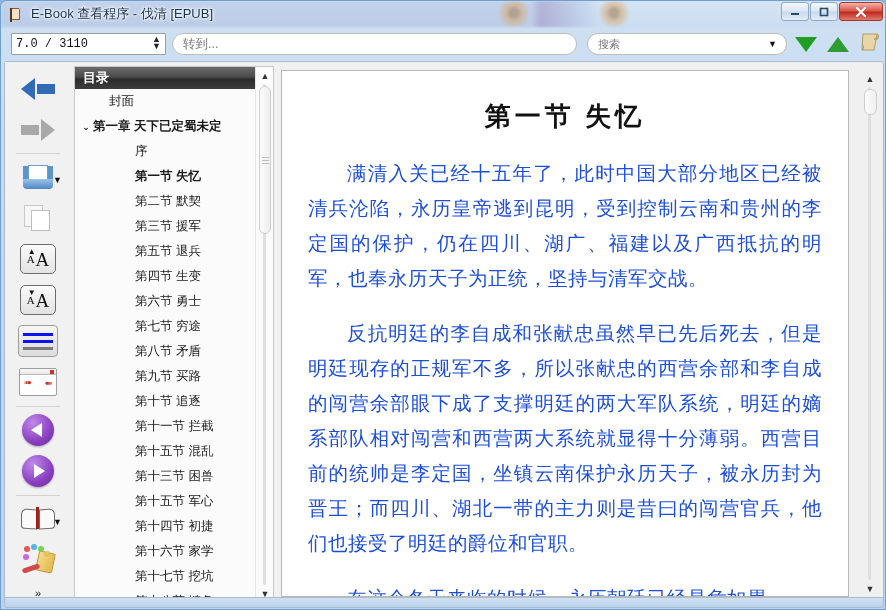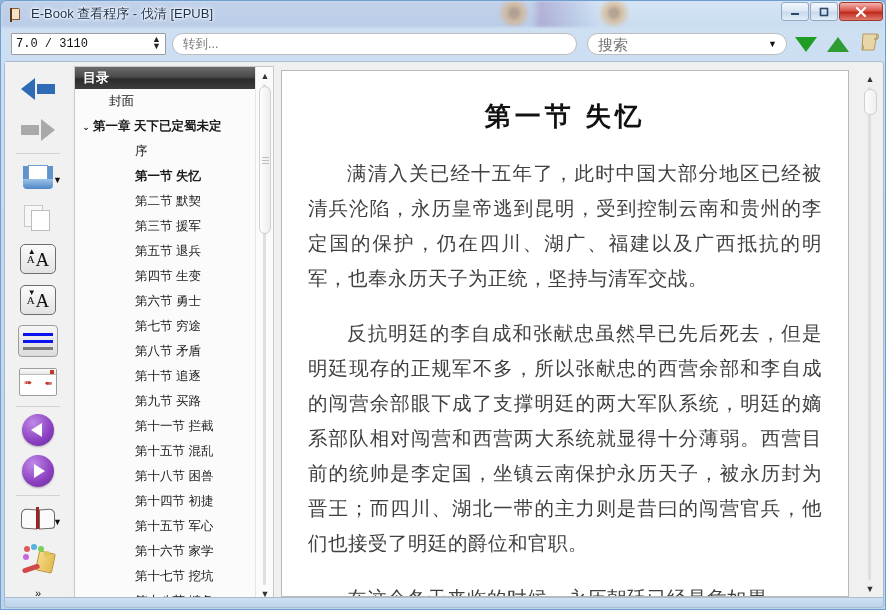--- a/index.html
+++ b/index.html
@@ -78,21 +78,21 @@
     width:405px; height:22px; border:1px solid #bdbdbd; border-radius:11px;
     background:#fff; font-size:12.5px; color:#9a9a9a; padding:0 10px; outline:0;
     font-family:"Liberation Sans",sans-serif;
   }
   .search-wrap {
     width:200px; height:22px; border:1px solid #bdbdbd; border-radius:11px;
     background:#fff; display:flex; align-items:center; position:relative; margin-left:4px;
   }
   .search-wrap input {
     border:0; outline:0; background:transparent; width:170px; height:18px;
-    margin-left:10px; font-size:15px; color:#6d28d9; font-family:"Liberation Sans",sans-serif;
+    margin-left:10px; font-size:11px; color:#6d28d9; font-family:"Liberation Sans",sans-serif;
   }
   .search-caret { position:absolute; right:9px; font-size:9px; color:#111; }
   .tri { width:0;height:0; }
   .tri-down { border-left:11px solid transparent;border-right:11px solid transparent;border-top:15px solid #1f9e23; }
   .tri-up   { border-left:11px solid transparent;border-right:11px solid transparent;border-bottom:15px solid #2f9b33; }
   .tb-btn { display:flex;align-items:center;justify-content:center;width:26px;height:26px; }
 
   
   #client {
     position:absolute; left:3px; top:60px; width:880px; height:545px;
@@ -202,21 +202,21 @@
     position:absolute; left:276px; top:8px; width:568px; height:527px;
     background:#fff; border:1px solid #b9b9b9; overflow:hidden;
   }
   #page-inner { padding: 16px 26px 0 26px; position:relative; height:100%; }
   h1#chapter-title {
     text-align:center; font-family:"Liberation Serif","DejaVu Serif",serif;
     font-size:26px; font-weight:bold; color:#111; letter-spacing:4px; margin:12px 0 22px 0;
   }
   p.body-par {
     font-family:"Liberation Serif","DejaVu Serif",serif;
-    font-size:19.5px; line-height:35px; color:#404040; text-align:justify;
+    font-size:19.5px; line-height:35px; color:#1d4ed8; text-align:justify;
     text-indent:2em; margin-bottom:20px; letter-spacing:.5px;
   }
   #watermark {
     position:absolute; right:4px; bottom:4px; font-size:27px; color:#e4e4e4;
     font-family:"Liberation Sans",sans-serif; letter-spacing:2px; white-space:nowrap;
   }
   #watermark .circ-w { display:inline-block; border:2px solid #e4e4e4; border-radius:50%;
     width:30px;height:30px; line-height:27px; text-align:center; font-size:20px; margin-right:5px;}
 
   
@@ -448,45 +448,45 @@
           <div class="toc-item lvl2">
             <span class="twisty"></span>
             <span class="lbl">第七节 穷途</span>
           </div>
           <div class="toc-item lvl2">
             <span class="twisty"></span>
             <span class="lbl">第八节 矛盾</span>
           </div>
           <div class="toc-item lvl2">
             <span class="twisty"></span>
+            <span class="lbl">第九节 买路</span>
+          </div>
+          <div class="toc-item lvl2">
+            <span class="twisty"></span>
             <span class="lbl">第十节 追逐</span>
           </div>
           <div class="toc-item lvl2">
             <span class="twisty"></span>
-            <span class="lbl">第九节 买路</span>
-          </div>
-          <div class="toc-item lvl2">
-            <span class="twisty"></span>
             <span class="lbl">第十一节 拦截</span>
           </div>
           <div class="toc-item lvl2">
             <span class="twisty"></span>
             <span class="lbl">第十五节 混乱</span>
           </div>
           <div class="toc-item lvl2">
             <span class="twisty"></span>
-            <span class="lbl">第十八节 困兽</span>
+            <span class="lbl">第十三节 困兽</span>
+          </div>
+          <div class="toc-item lvl2">
+            <span class="twisty"></span>
+            <span class="lbl">第十五节 军心</span>
           </div>
           <div class="toc-item lvl2">
             <span class="twisty"></span>
             <span class="lbl">第十四节 初捷</span>
-          </div>
-          <div class="toc-item lvl2">
-            <span class="twisty"></span>
-            <span class="lbl">第十五节 军心</span>
           </div>
           <div class="toc-item lvl2">
             <span class="twisty"></span>
             <span class="lbl">第十六节 家学</span>
           </div>
           <div class="toc-item lvl2">
             <span class="twisty"></span>
             <span class="lbl">第十七节 挖坑</span>
           </div>
           <div class="toc-item lvl2">

